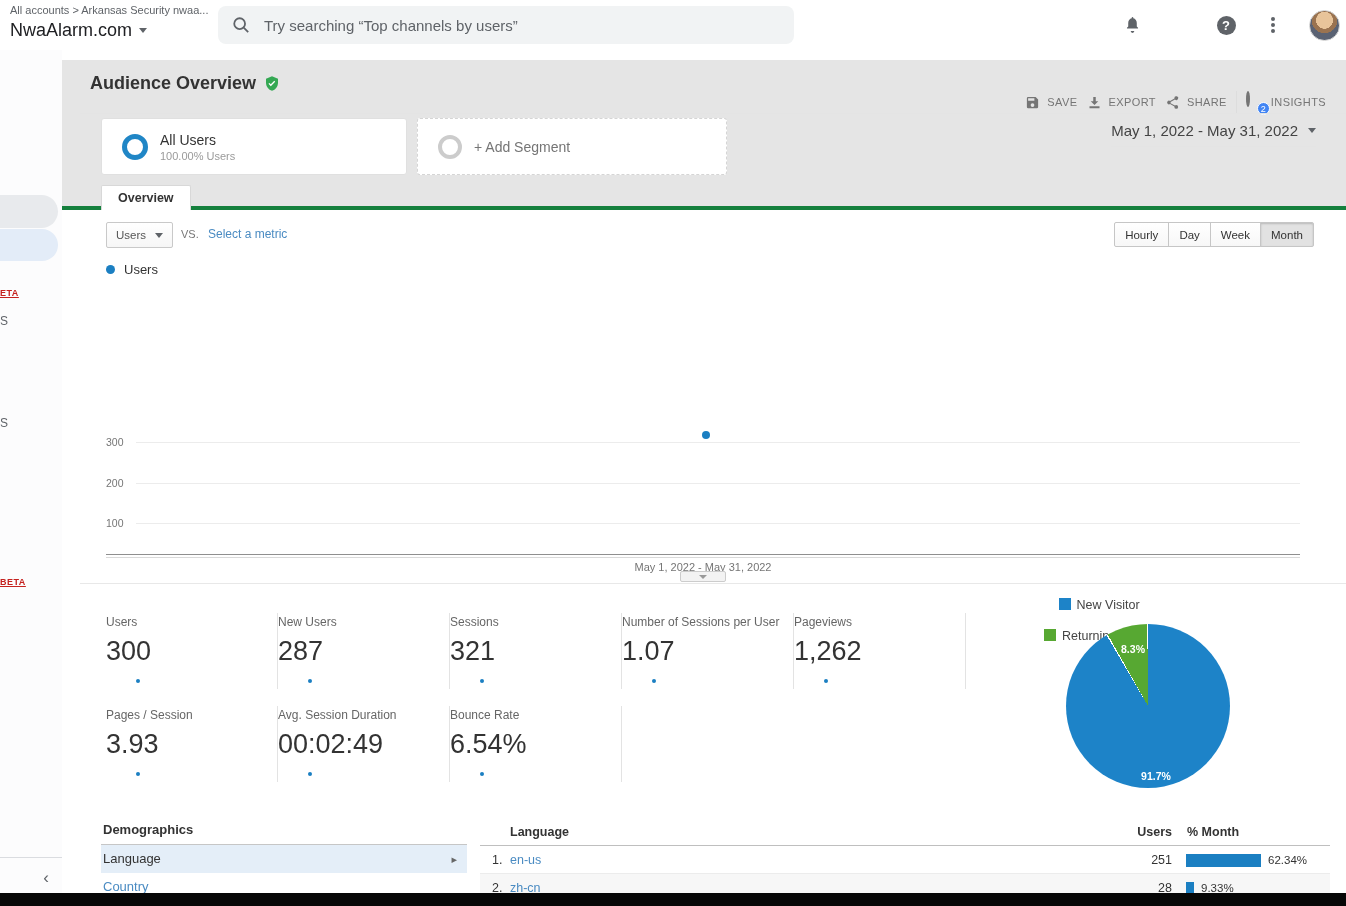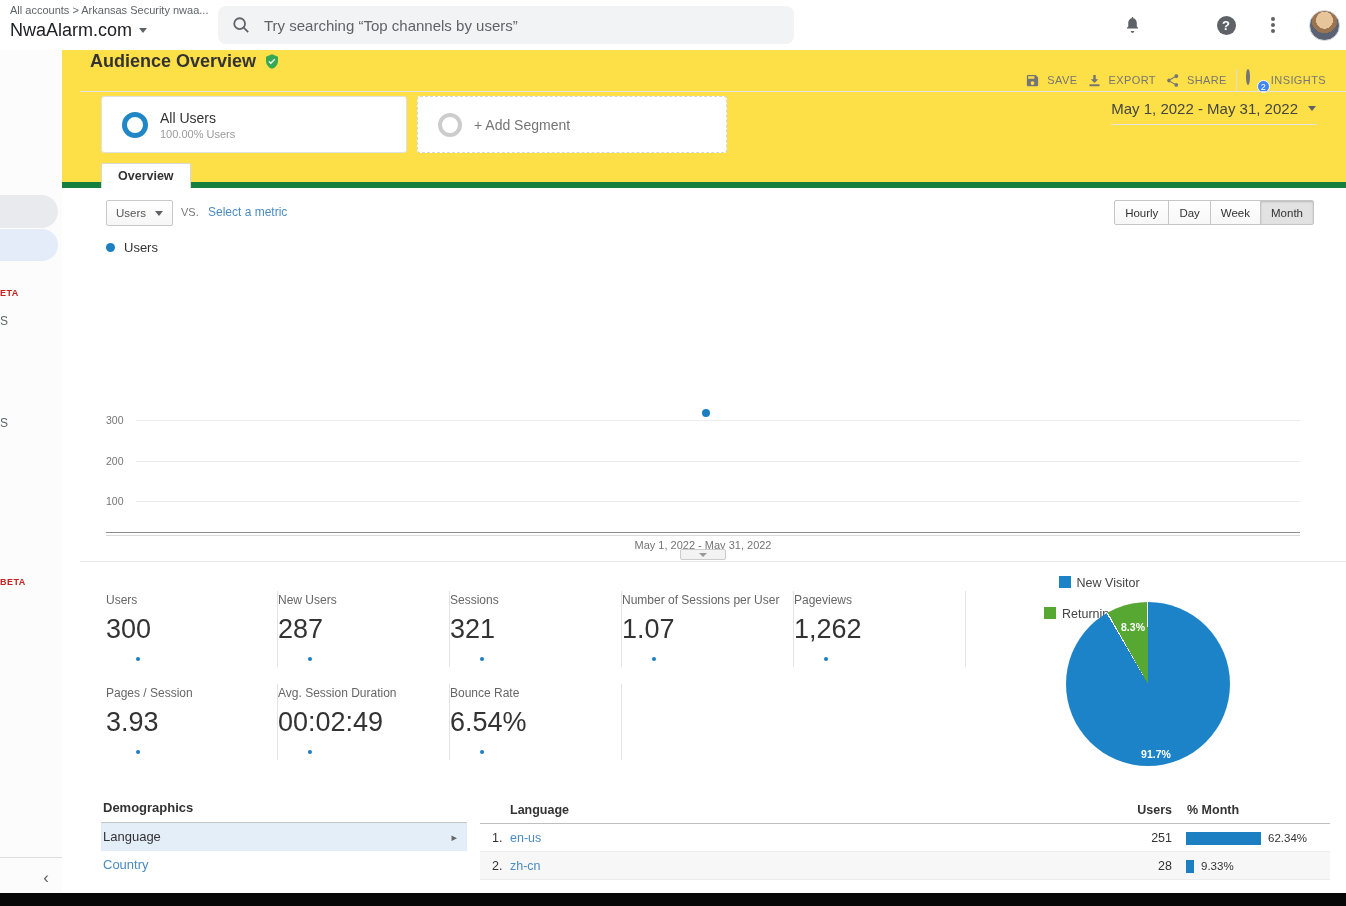--- a/index.html
+++ b/index.html
@@ -25,27 +25,27 @@
   .kebab i { width:4px; height:4px; border-radius:50%; background:#5f6368; }
   .avatar { width:31px; height:31px; border-radius:50%;
     background: radial-gradient(circle at 50% 32%, #e8c49a 0 34%, #9a7350 35% 52%, #5a6273 53% 100%);
     border:1px solid #d0d0d0; cursor:pointer; }
 
   
   .sidebar { position:absolute; top:50px; left:0; width:62px; height:843px; background:#fcfcfd; z-index:20; }
   .pill { position:absolute; left:0; width:58px; border-radius:0 17px 17px 0; }
   .pill.gray { top:145px; height:33px; background:#e8eaed; }
   .pill.blue { top:179px; height:32px; background:#e3ecf8; }
-  .beta { position:absolute; left:0; font-size:9px; font-weight:bold; color:#c5221f; letter-spacing:.5px; }
+  .beta { position:absolute; left:0; font-size:9px; font-weight:bold; color:#c5221f; letter-spacing:.5px;text-decoration:underline; }
   .frag { position:absolute; left:0; font-size:12px; color:#5f6368; }
   .side-divider { position:absolute; top:807px; left:0; width:62px; border-top:1px solid #dadce0; }
   .collapse-btn { position:absolute; top:816px; left:34px; width:24px; height:24px; color:#5f6368; font-size:17px; display:flex; align-items:center; justify-content:center; cursor:pointer; }
 
   
-  .main { position:absolute; top:38px; left:62px; width:1284px; height:843px; background:#fde047; overflow:hidden; }
+  .main { position:absolute; top:60px; left:62px; width:1284px; height:843px; background:#e5e5e5; overflow:hidden; }
 
   .report-header { position:absolute; top:13px; left:28px; right:0; height:40px; }
   .report-title { font-size:18px; font-weight:bold; color:#333; display:flex; align-items:center; gap:8px; }
   .hdr-rule { position:absolute; top:53px; left:18px; right:0; border-top:1px solid #e4e4e4; }
   .actions { position:absolute; right:20px; top:18px; display:flex; align-items:center; gap:9px; font-size:11px; color:#757575; letter-spacing:.4px; }
   .action { display:flex; align-items:center; gap:7px; cursor:pointer; }
   .act-sep { width:1px; height:22px; background:#ddd; }
   .insights-ic { position:relative; width:18px; height:18px; }
   .insights-ic .ring { width:16px; height:16px; border:2.5px solid #757575; border-radius:50%; }
   .insights-ic .badge { position:absolute; right:-6px; bottom:-4px; width:13px; height:13px; border-radius:50%; background:#4285f4; color:#fff; font-size:9px; display:flex; align-items:center; justify-content:center; border:1px solid #fff; }
@@ -56,21 +56,21 @@
   .seg-add { left:355px; width:310px; border:1px dashed #d5d5d5; border-radius:3px; }
   .donut { width:26px; height:26px; border-radius:50%; margin:0 12px 0 20px; }
   .donut.blue { border:5px solid #2086c6; }
   .donut.gray { width:24px; height:24px; border:4px solid #ccc; }
   .seg-name { font-size:14px; color:#333; }
   .seg-sub { font-size:11px; color:#9a9a9a; margin-top:2px; }
   .seg-add-label { font-size:14px; color:#757575; }
   .date-picker { position:absolute; right:30px; top:62px; display:flex; align-items:center; gap:10px; font-size:15px; color:#444; cursor:pointer; border-bottom:1px solid #e4e4e4; padding-bottom:7px; }
 
   
-  .tab-strip { position:absolute; top:125px; left:0; right:0; height:25px; border-bottom:6px solid #15803d;text-decoration:underline; }
+  .tab-strip { position:absolute; top:125px; left:0; right:0; height:25px; border-bottom:4px solid #15803d;text-decoration:underline; }
   .tab { position:absolute; left:39px; top:0; height:25px; padding:0 16px; background:#fff; border:1px solid #d8d8d8; border-bottom:none; font-size:12.5px; font-weight:bold; color:#333; display:flex; align-items:center; border-radius:2px 2px 0 0; cursor:pointer; }
 
   .content { position:absolute; top:150px; left:0; right:0; bottom:0; background:#fff; }
 
   
   .metric-btn { position:absolute; left:44px; top:12px; height:26px; padding:0 9px; border:1px solid #c9c9c9; border-radius:2px; background:linear-gradient(#fff,#f6f6f6); font-size:11.5px; color:#555; display:flex; align-items:center; gap:9px; cursor:pointer; }
   .vs { position:absolute; left:119px; top:18px; font-size:11px; color:#777; }
   .select-metric { position:absolute; left:146px; top:17px; font-size:12px; color:#4a8bc2; cursor:pointer; }
   .granularity { position:absolute; right:32px; top:12px; display:flex; }
   .gran-btn { height:25px; padding:0 10px; border:1px solid #c6c6c6; background:linear-gradient(#fff,#f7f7f7); font-size:11.5px; color:#333; display:flex; align-items:center; margin-left:-1px; cursor:pointer; }

